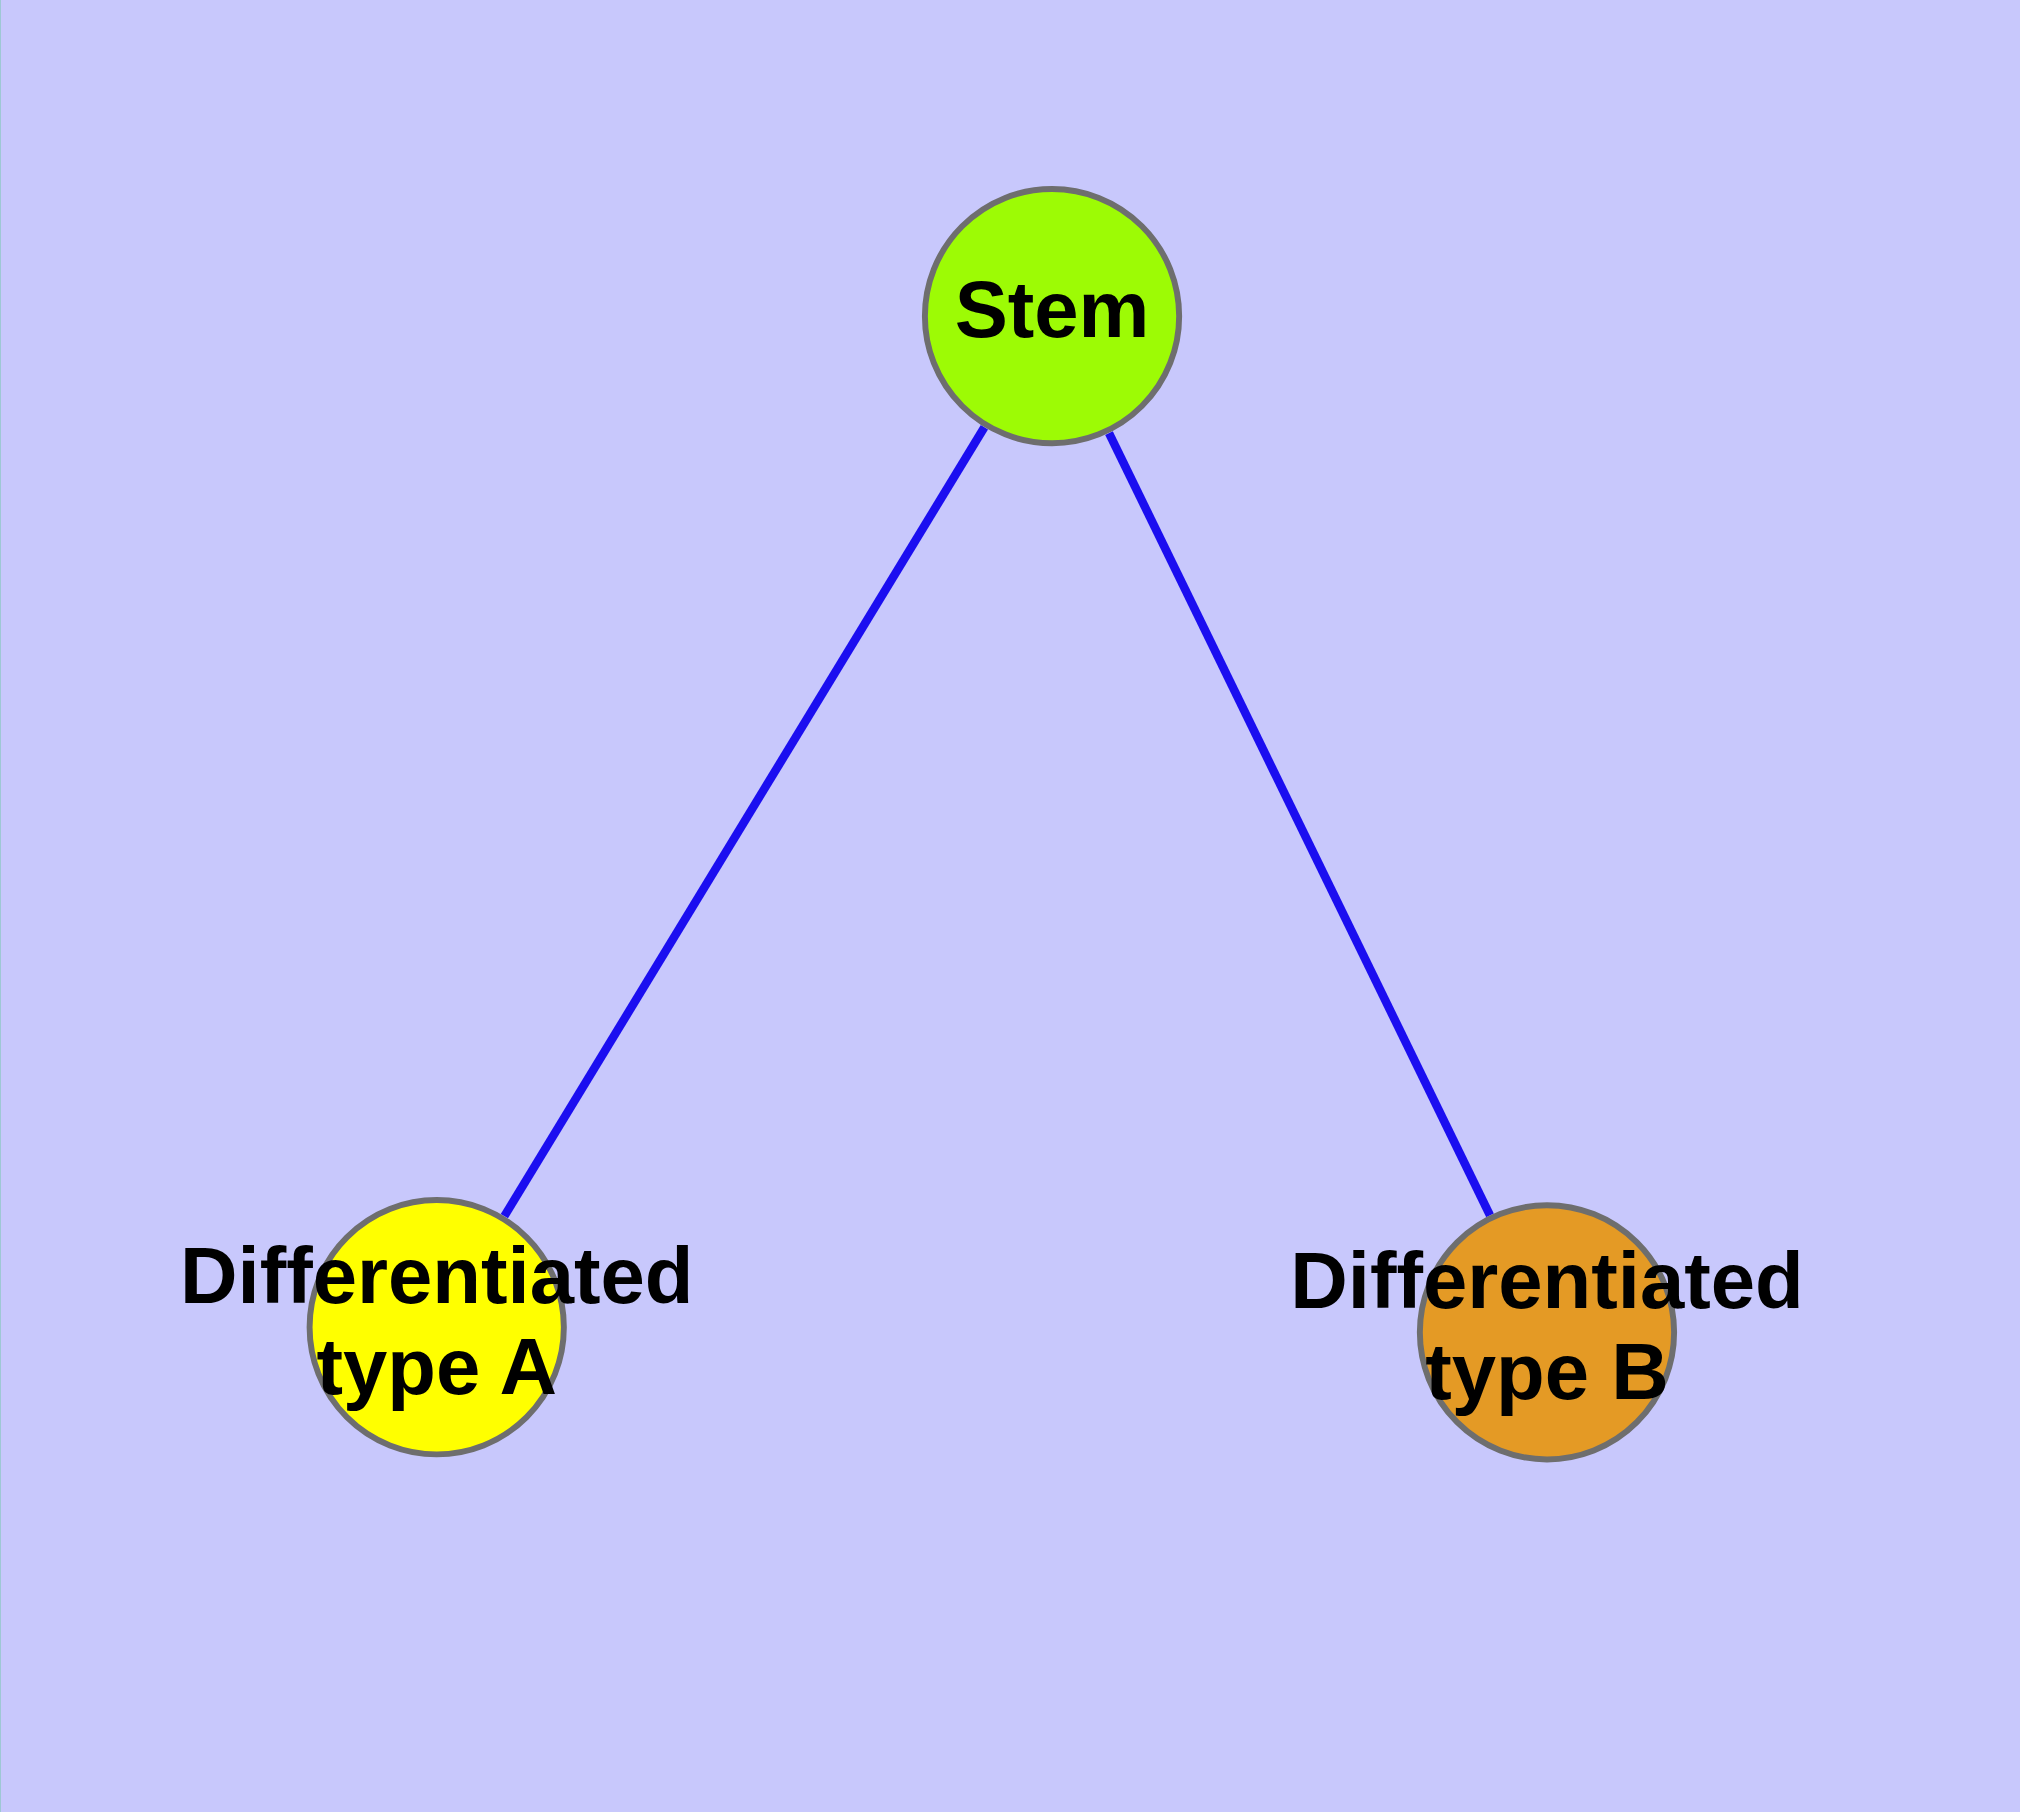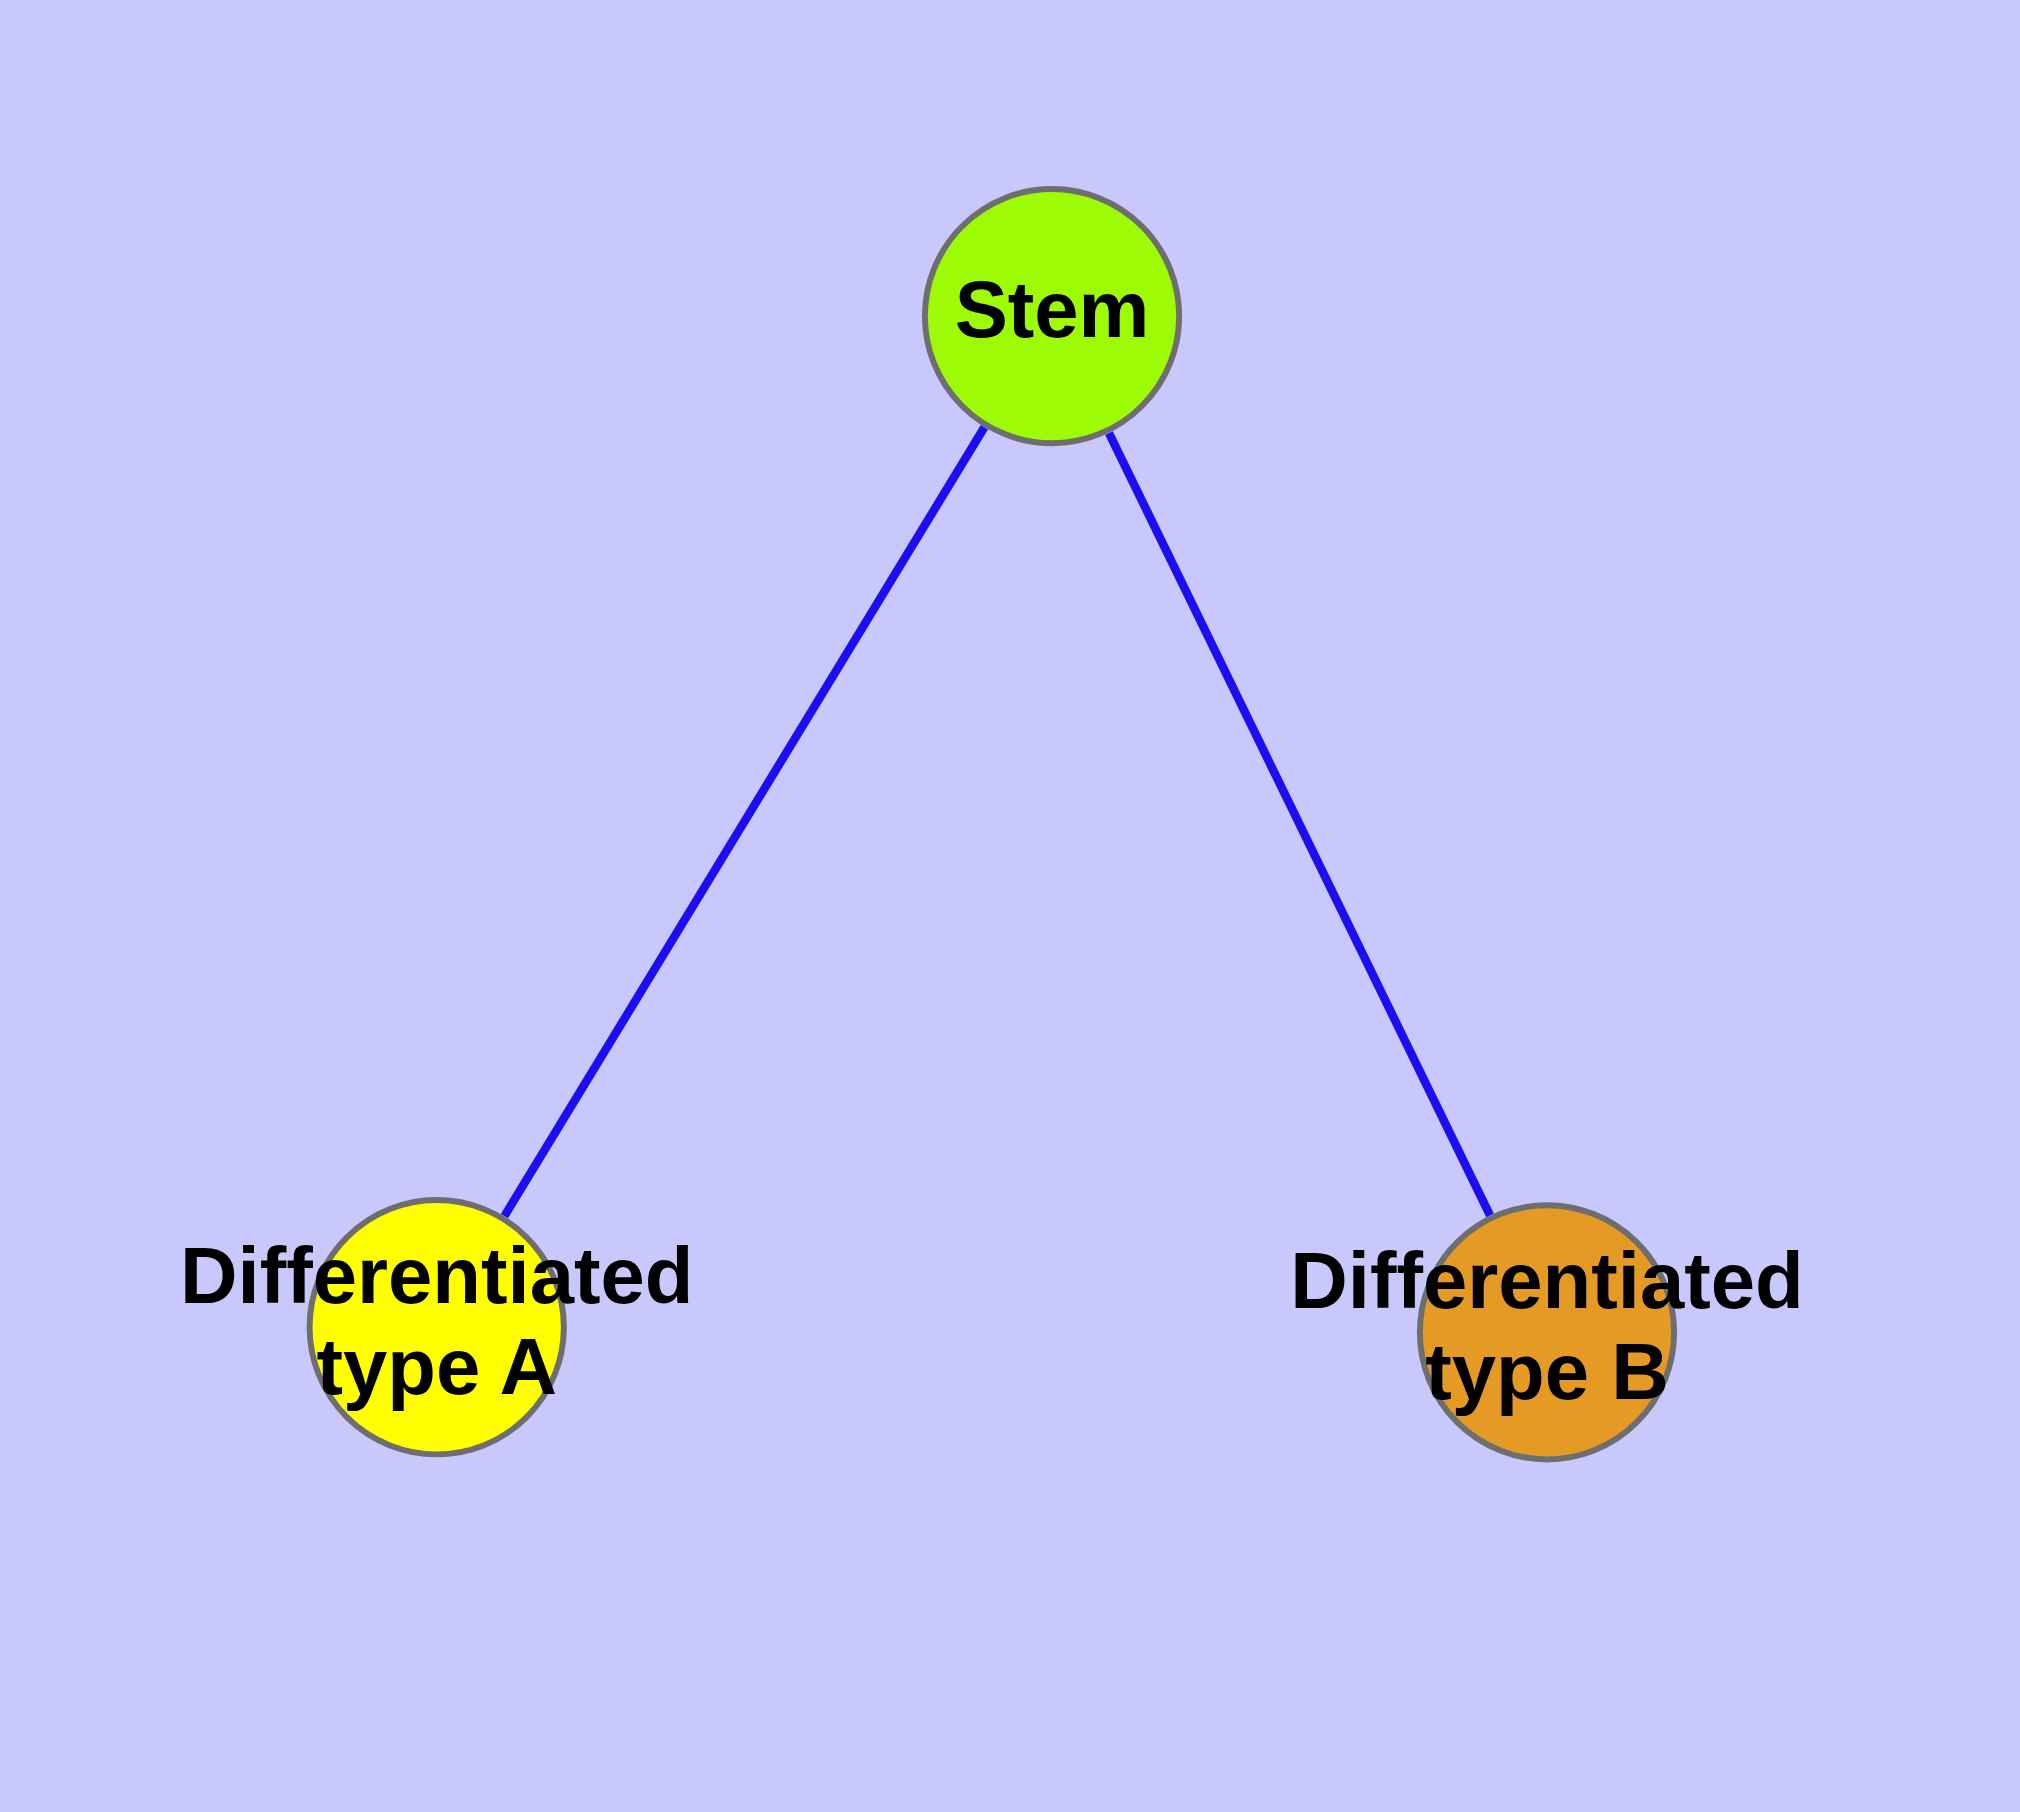--- a/index.html
+++ b/index.html
@@ -32,21 +32,21 @@
     font-weight: bold;
     fill: #000000;
     text-anchor: middle;
     dominant-baseline: middle;
     white-space: pre;
   }
 </style>
 </head>
 <body style="width: 2021px; height: 1812px;">
 
-<div id="graph-canvas" style="width: 1750px; height: 1812px; background: #c4b5fd;">
+<div id="graph-canvas" style="width: 1750px; height: 1812px; background: #22c55e;">
 
   <svg id="graph-svg" viewBox="0 0 2384 2138" xmlns="http://www.w3.org/2000/svg" style="width: 2021px; height: 1812px;">
 
     <rect id="bg-rect" x="0" y="0" width="2384" height="2138" fill="#c8c8fc"></rect>
 
     <g id="edges-layer">
       <line id="edge-stem-a" x1="1161.202091870796" y1="504.12796749055144" x2="594.797908129204" y2="1434.8720325094487" stroke="#1b0ef0" stroke-width="10" stroke-linecap="butt"></line>
       <line id="edge-stem-b" x1="1308.216380703925" y1="511.00075421918893" x2="1757.783619296075" y2="1433.9992457808112" stroke="#1b0ef0" stroke-width="10" stroke-linecap="butt"></line>
     </g>
 

